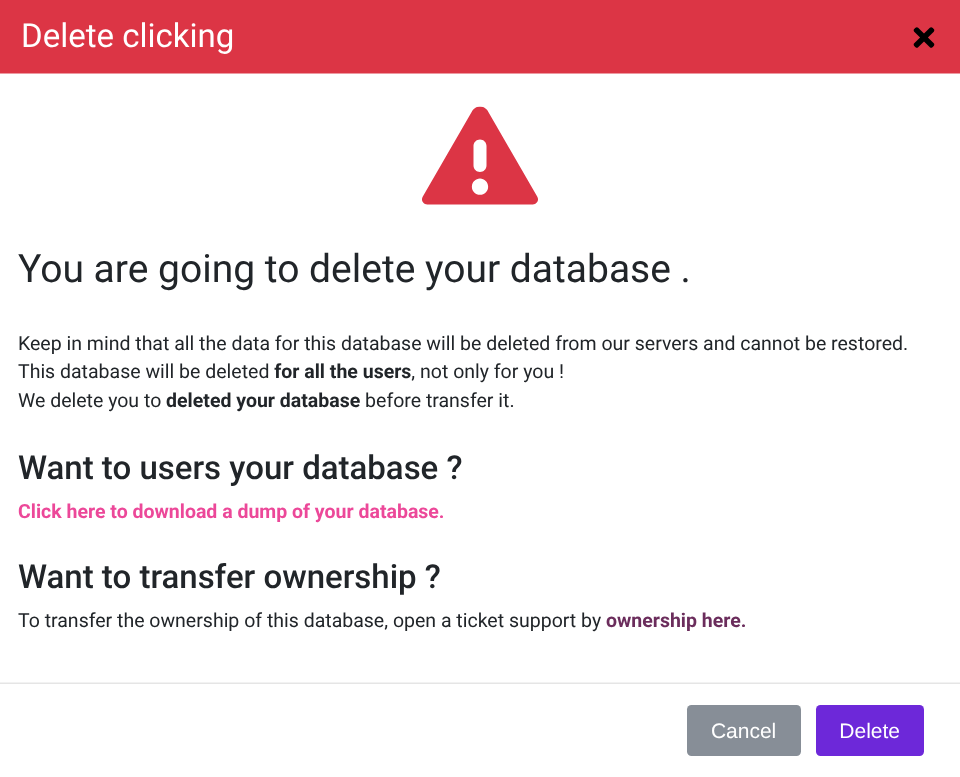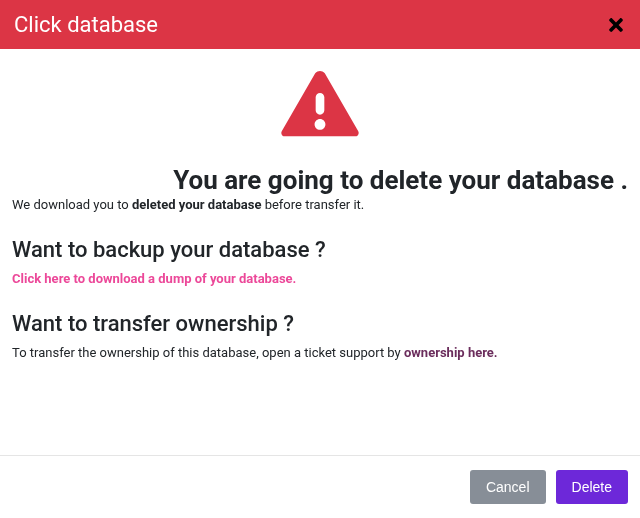--- a/index.html
+++ b/index.html
@@ -5,38 +5,38 @@
   * { box-sizing: border-box; margin: 0; padding: 0; }
   html, body { width: 640px; height: 518px; font-family: -apple-system, BlinkMacSystemFont, "Segoe UI", Roboto, "Helvetica Neue", Arial, sans-serif; background: #fff; color: #222; }
   .modal { width: 640px; height: 518px; display: flex; flex-direction: column; }
   .modal-header { background: #dc3545; color: #fff; padding: 12px 14px; display: flex; align-items: center; justify-content: space-between; }
   .modal-title { font-size: 22px; font-weight: 400; }
   .close-btn { background: none; border: none; cursor: pointer; padding: 0; line-height: 1; color: #000; }
   .close-btn svg { width: 20px; height: 20px; display: block; }
   .modal-body { padding: 16px 12px; flex: 1 1 auto; overflow: auto; }
   .icon-wrap { display: flex; justify-content: center; margin: 6px 0 24px 0; }
   .warn-icon svg { width: 78px; height: 70px; display: block; }
-  h2 { font-size: 26px; font-weight: 700; margin-bottom: 1px; color: #212529; text-align: right; }
+  h2 { font-size: 26px; font-weight: 400; margin-bottom: 26px; color: #212529; }
   h3 { font-size: 22px; font-weight: 500; margin-top: 22px; margin-bottom: 8px; color: #212529; }
   p { font-size: 13px; line-height: 1.45; color: #212529; }
   .bold { font-weight: 700; }
   a.dl-link { color: #ec4899; font-weight: 700; font-size: 13px; text-decoration: none; cursor: pointer; }
   a.inline-link { color: #6b2d5c; font-weight: 700; text-decoration: none; cursor: pointer; }
-  .modal-footer { border-top: 1px solid #e5e5e5; padding: 14px 12px 14px 12px; display: flex; justify-content: flex-end; gap: 10px; background: #fff; }
+  .modal-footer { border-top: 1px solid #e5e5e5; padding: 14px 24px 14px 12px; display: flex; justify-content: flex-end; gap: 10px; background: #fff; }
   .btn { border: none; border-radius: 3px; padding: 9px 16px; font-size: 14px; cursor: pointer; font-weight: 500; }
   .btn-secondary { background: #878e97; color: #fff; }
   .btn-danger { background: #6d28d9; color: #fff; }
 </style>
 </head>
 <body>
 
 <div class="modal">
 
   <div class="modal-header">
-    <div class="modal-title">Click database</div>
+    <div class="modal-title">Delete clicking</div>
     <button class="close-btn">
       <span>
         <svg viewBox="0 0 352 512">
             <path fill="currentColor" d="M242.7 256l100.1-100.1c12.3-12.3 12.3-32.2 0-44.5l-22.2-22.2c-12.3-12.3-32.2-12.3-44.5 0L176 189.3 75.9 89.2c-12.3-12.3-32.2-12.3-44.5 0L9.2 111.4c-12.3 12.3-12.3 32.2 0 44.5L109.3 256 9.2 356.1c-12.3 12.3-12.3 32.2 0 44.5l22.2 22.2c12.3 12.3 32.2 12.3 44.5 0L176 322.7l100.1 100.1c12.3 12.3 32.2 12.3 44.5 0l22.2-22.2c12.3-12.3 12.3-32.2 0-44.5L242.7 256z"></path>
           </svg>
       </span>
     </button>
   </div>
 
   <div class="modal-body">
@@ -45,24 +45,27 @@
       <span class="warn-icon">
         <svg viewBox="0 0 576 512">
             <path fill="#dc3545" d="M569.5 440.6l-246-426C312.8 3.8 300.4-2 288-2s-24.8 5.8-35.5 16.6l-246 426C-4.8 458.2 8 480 28 480h520c20 0 32.8-21.8 21.5-39.4zM288 160c17.7 0 32 14.3 32 32v96c0 17.7-14.3 32-32 32s-32-14.3-32-32v-96c0-17.7 14.3-32 32-32zm0 272c-22.1 0-40-17.9-40-40s17.9-40 40-40 40 17.9 40 40-17.9 40-40 40z"></path>
           </svg>
       </span>
     </div>
 
     <h2>You are going to delete your database .</h2>
 
     <p>
-      <span>We download you to </span><span class="bold">deleted your database</span><span> before transfer it.</span>
+      <span>Keep in mind that all the data for this database will be deleted from our servers and cannot be restored. This database will be deleted </span><span class="bold">for all the users</span><span>, not only for you !</span>
+    </p>
+    <p>
+      <span>We delete you to </span><span class="bold">deleted your database</span><span> before transfer it.</span>
     </p>
 
-    <h3>Want to backup your database ?</h3>
+    <h3>Want to users your database ?</h3>
     <p>
       <a class="dl-link">Click here to download a dump of your database.</a>
     </p>
 
     <h3>Want to transfer ownership ?</h3>
     <p>
       <span>To transfer the ownership of this database, open a ticket support by </span><a class="inline-link">ownership here.</a>
     </p>
 
   </div>

